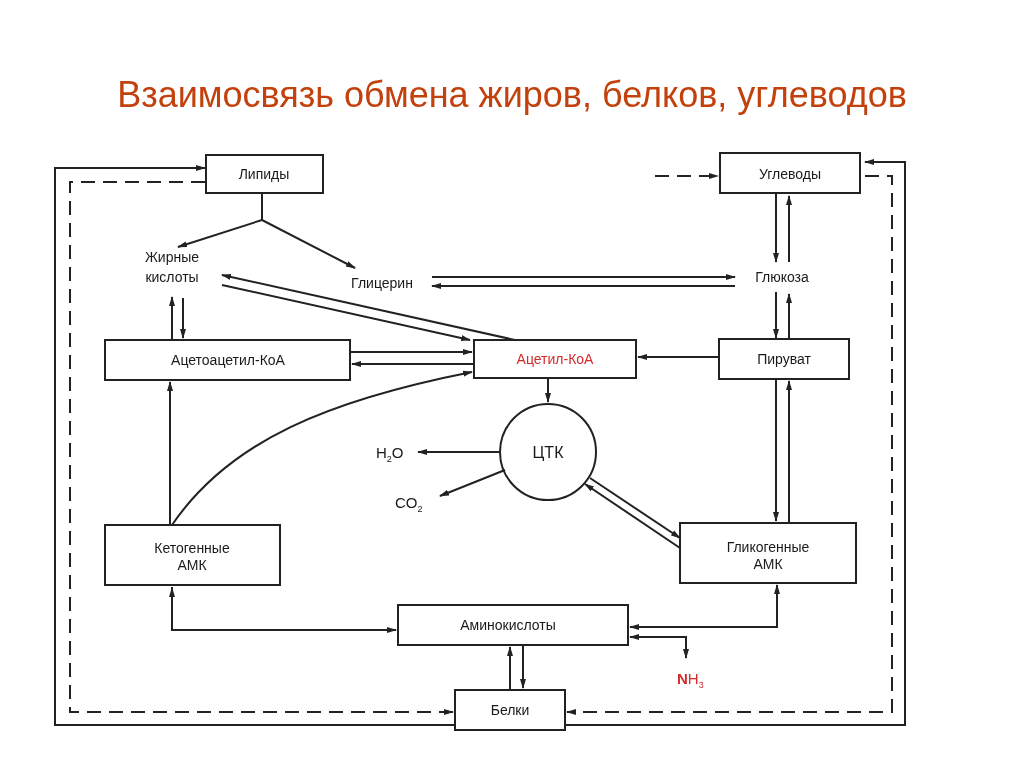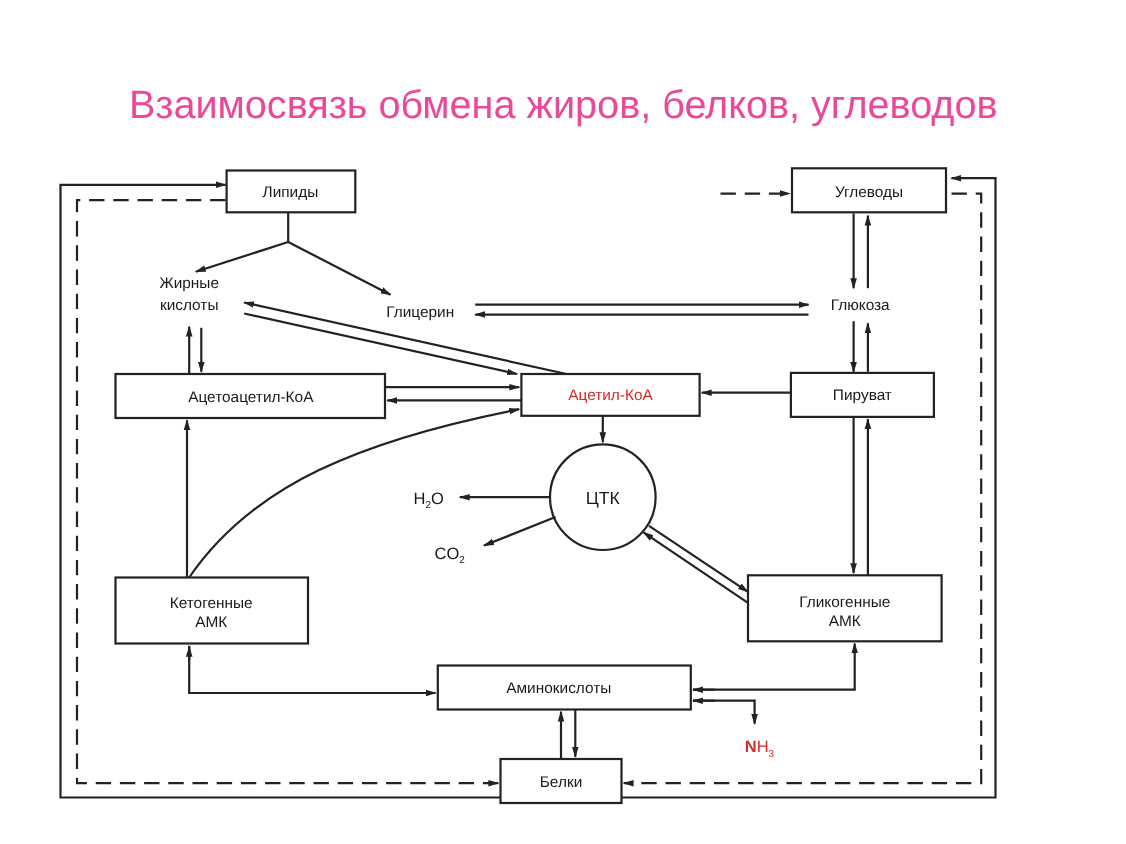--- a/index.html
+++ b/index.html
@@ -1,19 +1,19 @@
 <!DOCTYPE html>
 <html><head>
   <meta charset="utf-8">
   <style>
     html, body { margin: 0; padding: 0; background: #ffffff; }
     body { width: 1024px; height: 767px; position: relative; overflow: hidden; }
     .title {
       position: absolute; left: 0; top: 74px; width: 1024px; text-align: center;
-      font-family: "Liberation Sans", sans-serif; font-size: 36px; color: #ec4899;
+      font-family: "Liberation Sans", sans-serif; font-size: 36px; color: #c2410c;
     }
     svg { position: absolute; left: 0; top: 0; }
     .lbl { font-family: "Liberation Sans", sans-serif; font-size: 14px; fill: #1a1a1a; }
     .red { fill: #d42a2a; }
     .box { fill: #fff; stroke: #222; stroke-width: 2; }
     .ln { stroke: #222; stroke-width: 2; fill: none; }
     .dash { stroke: #222; stroke-width: 2; fill: none; stroke-dasharray: 14 8; }
   </style>
 </head>
 <body>

